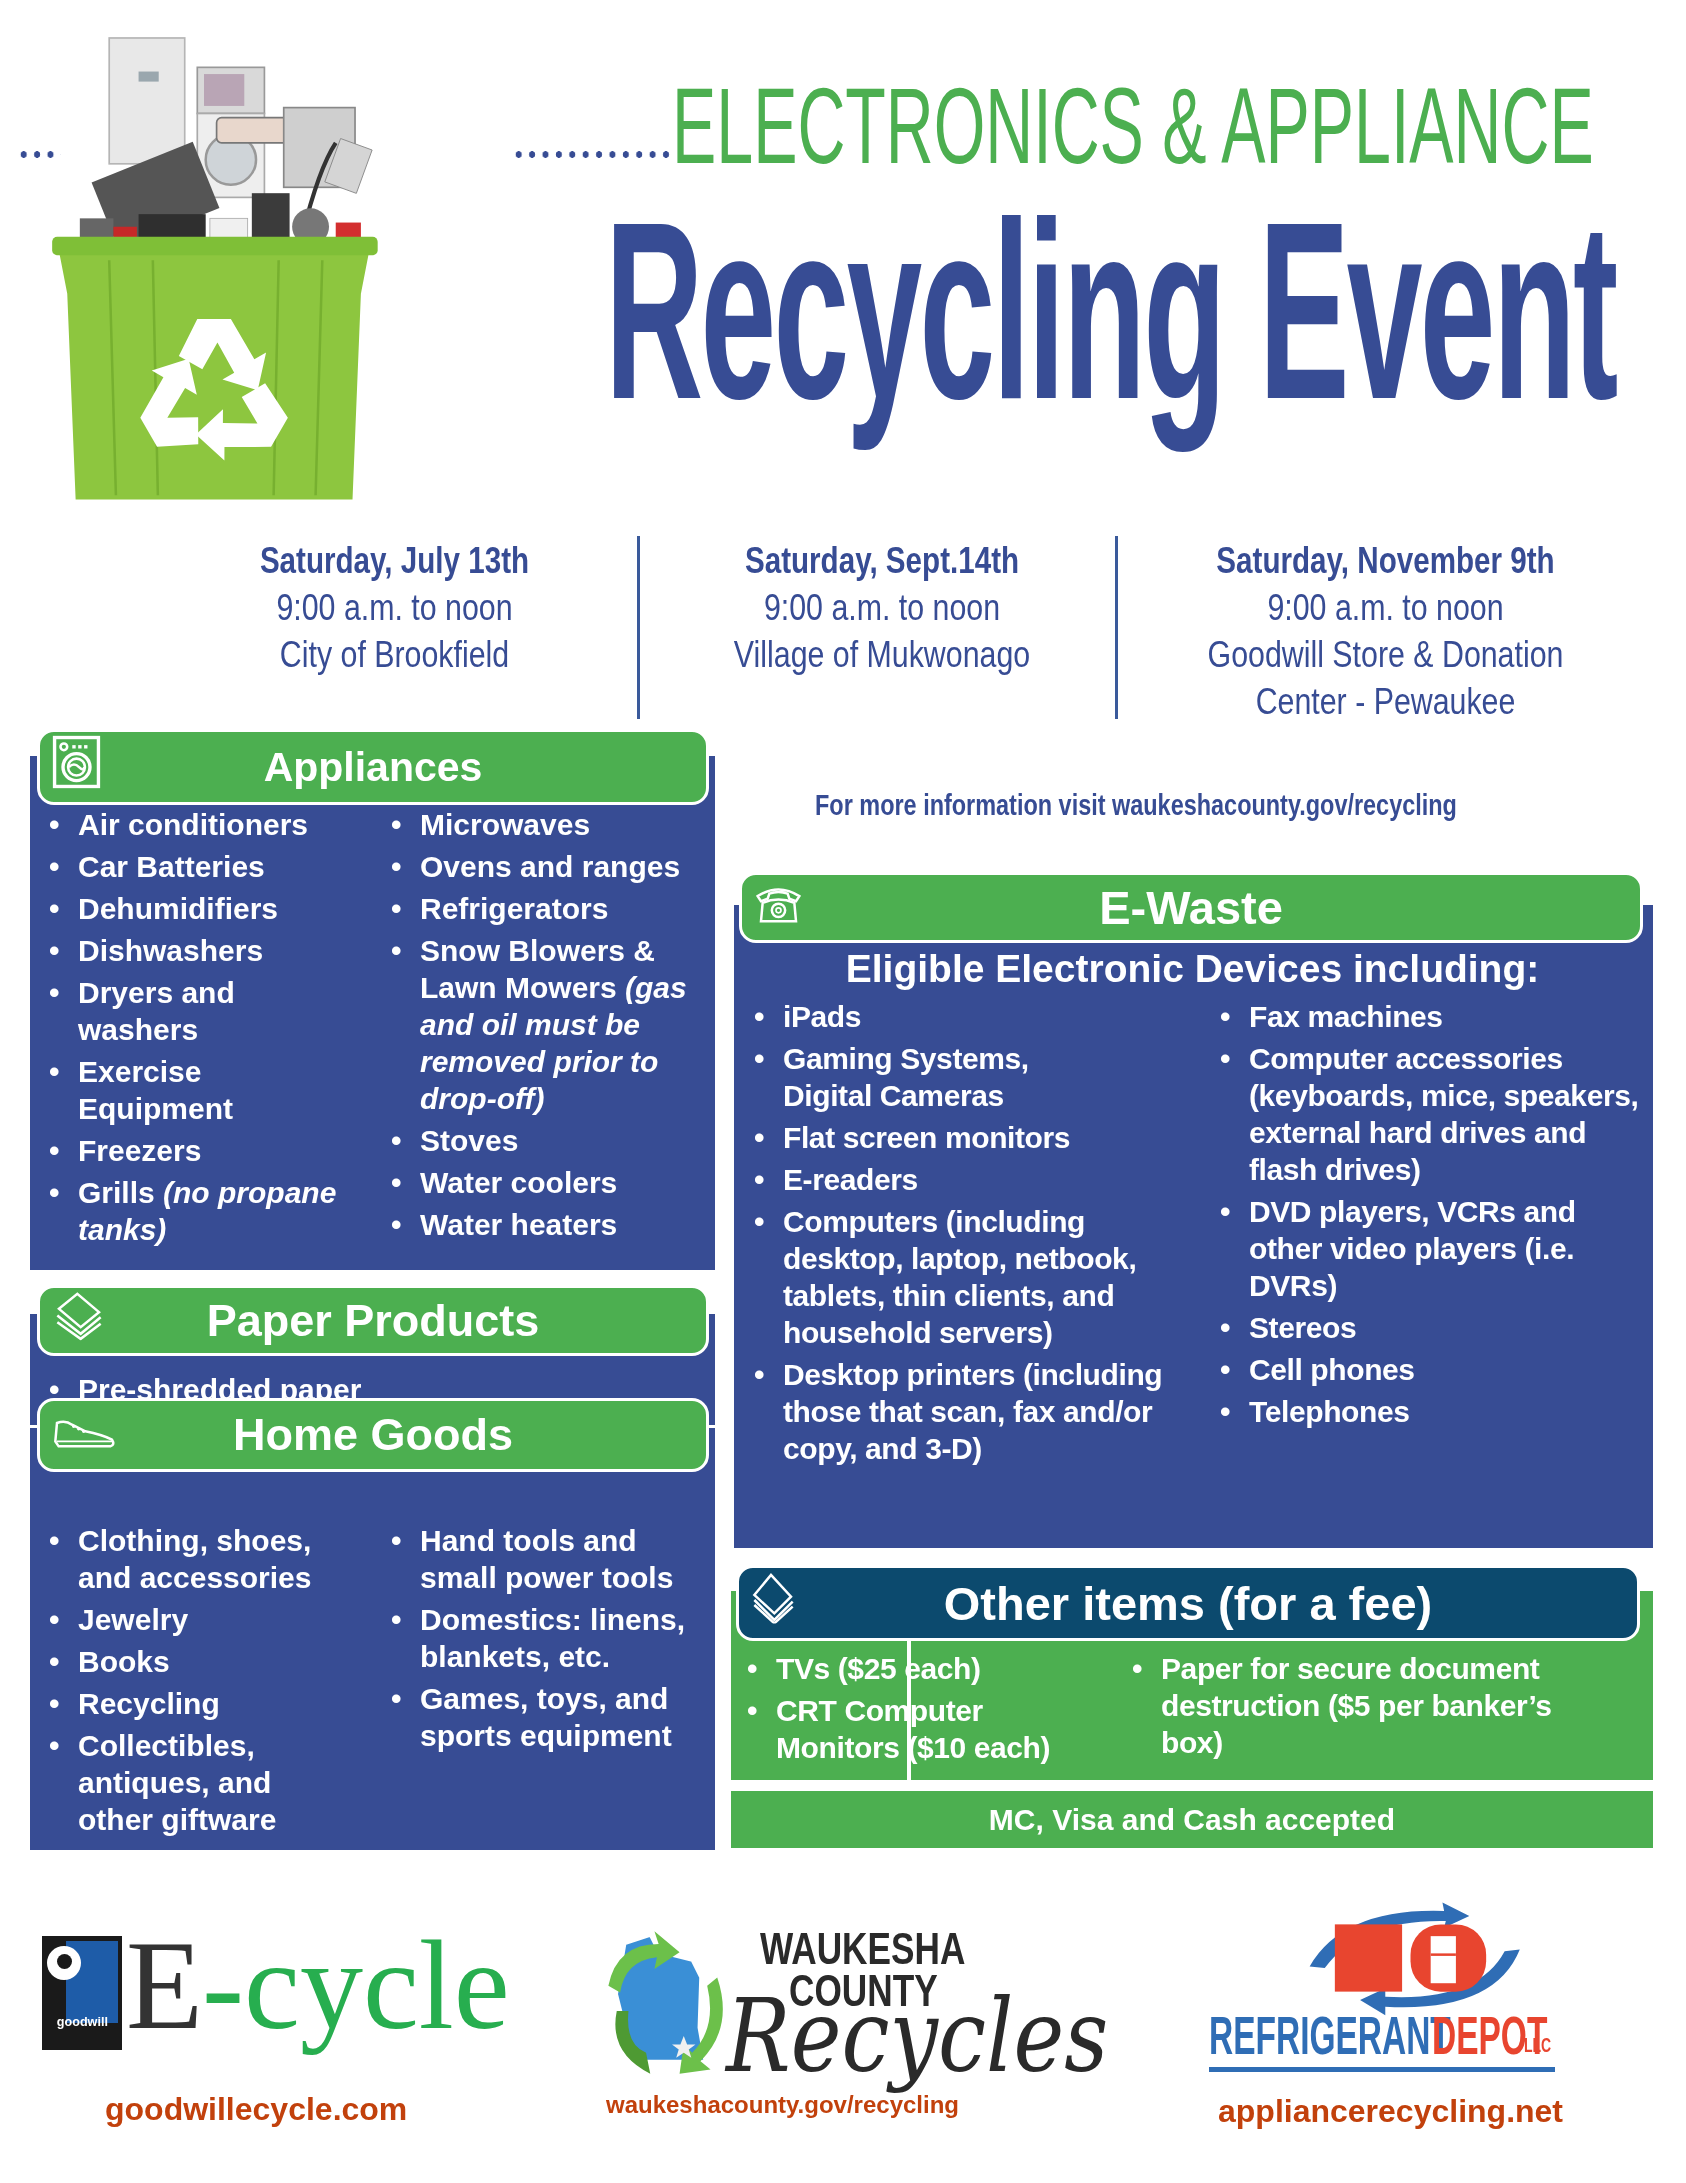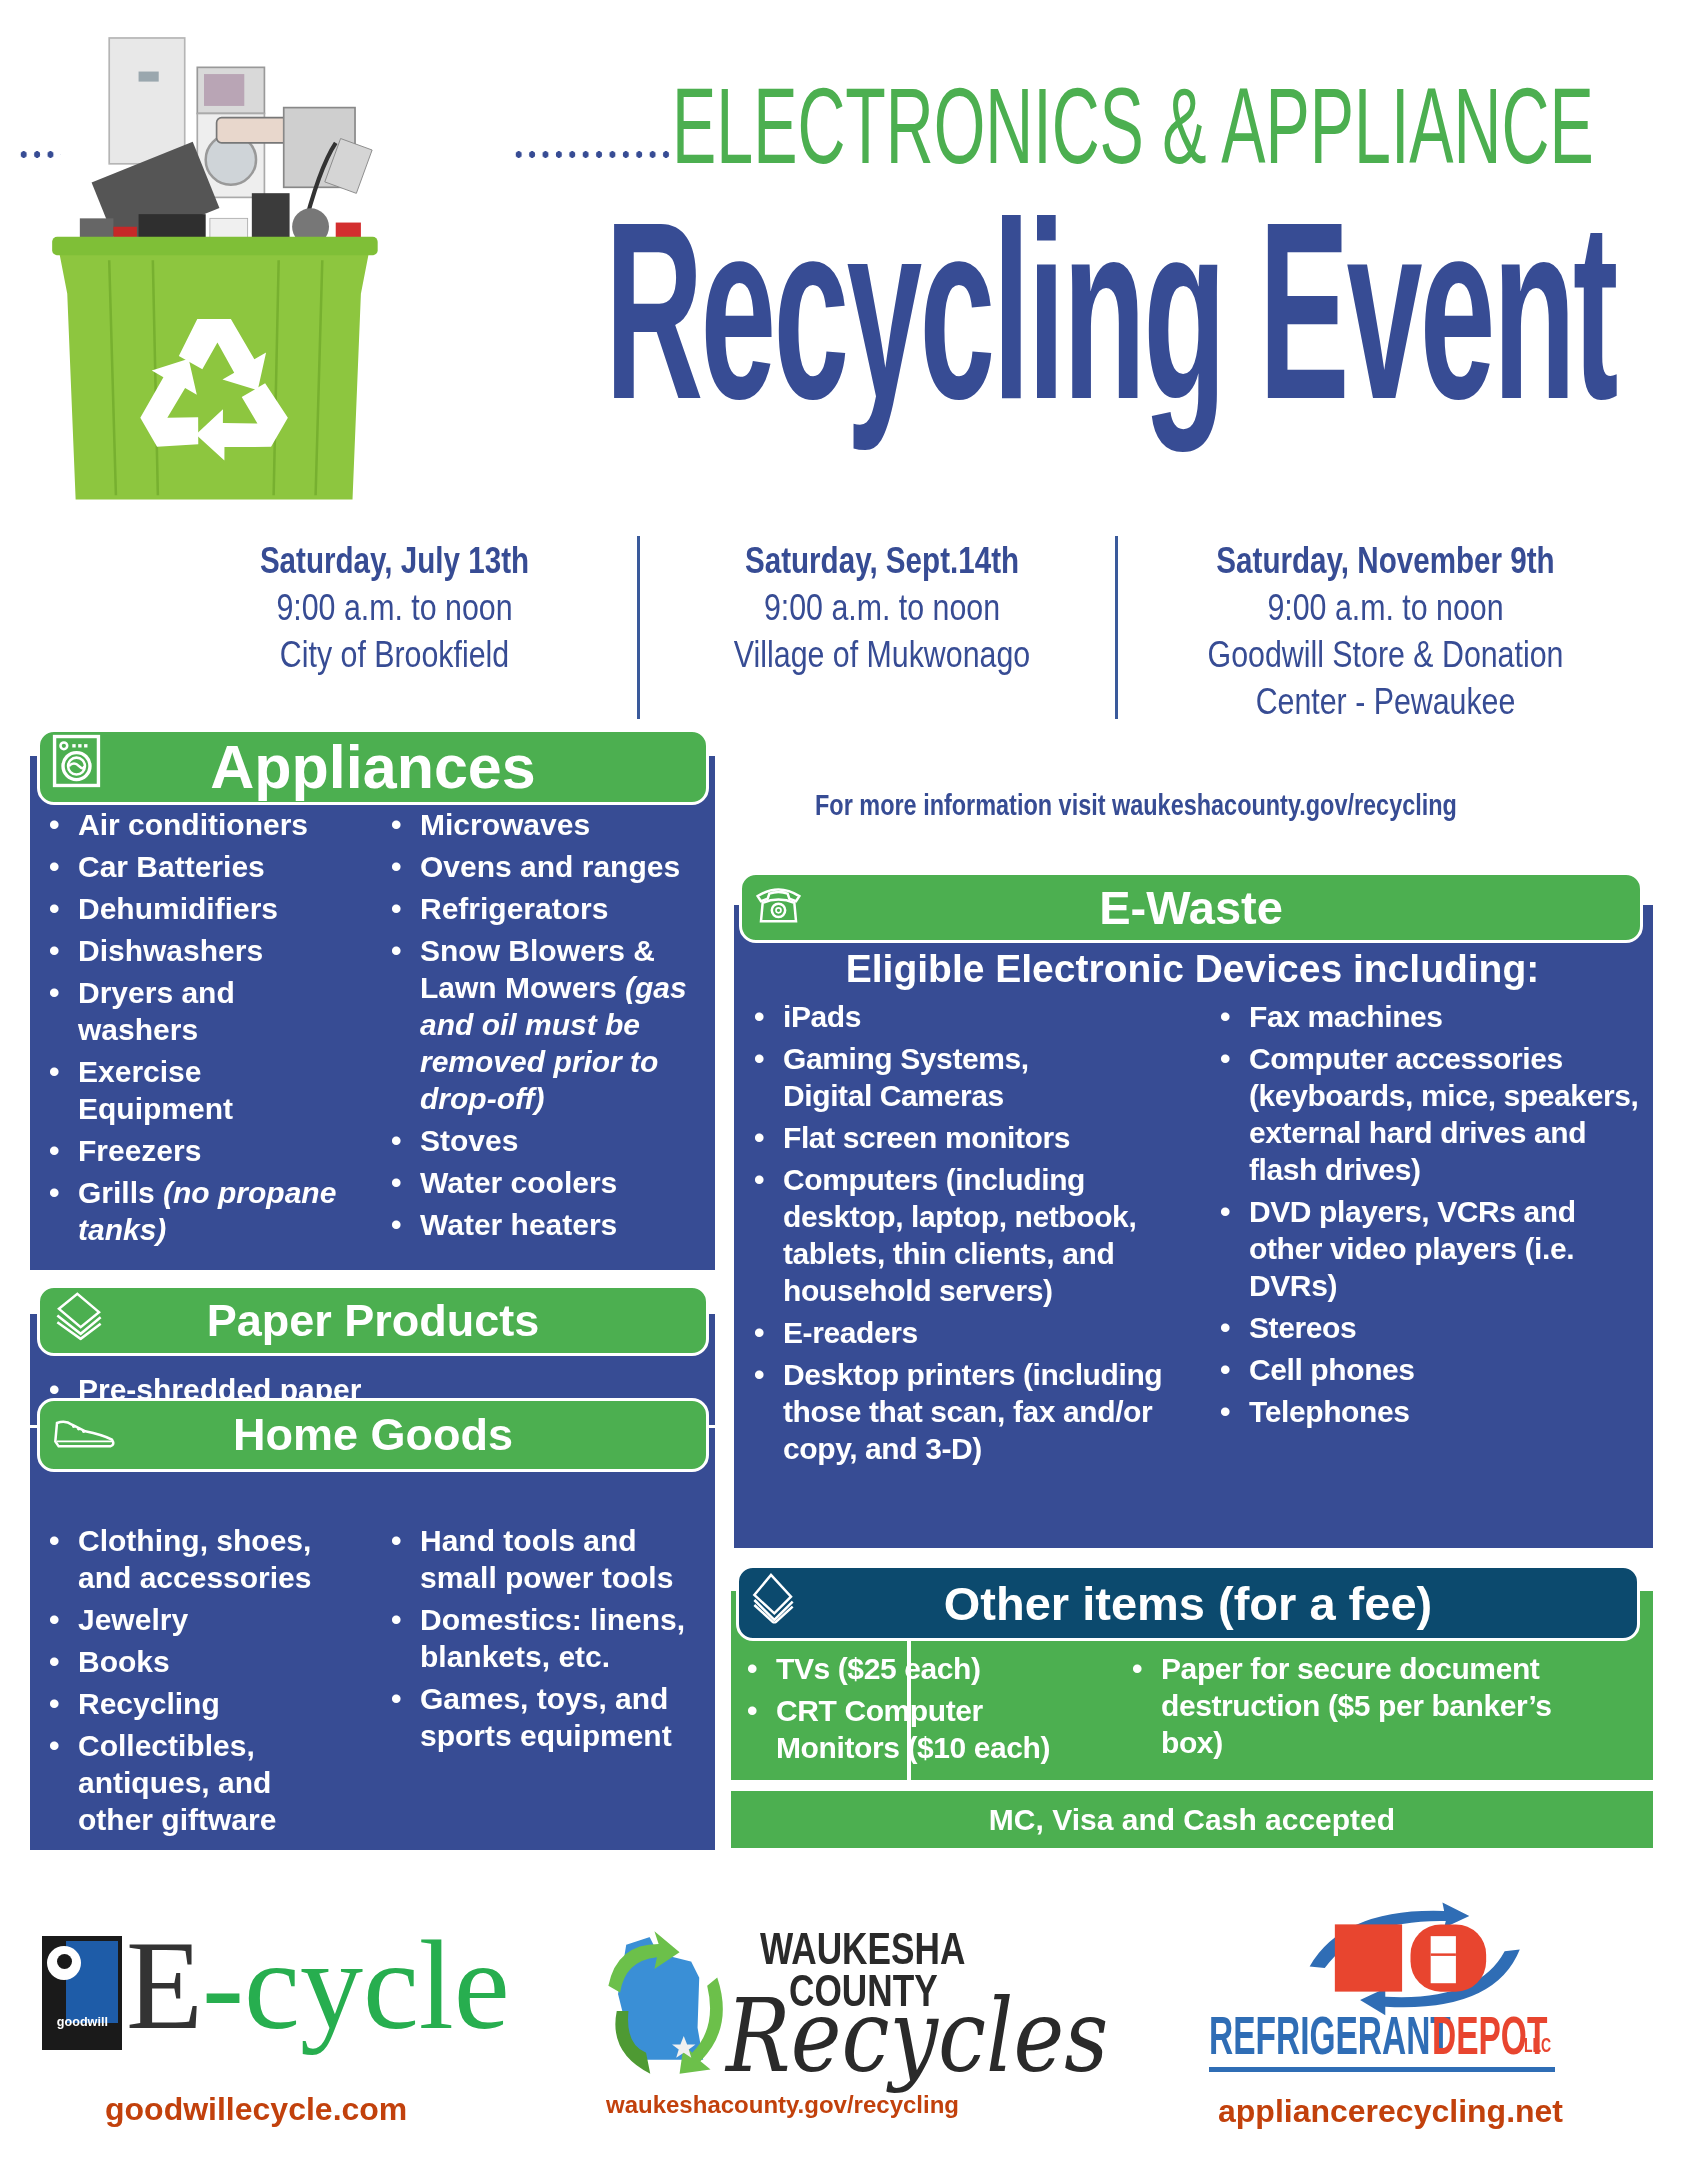--- a/index.html
+++ b/index.html
@@ -91,21 +91,21 @@
 </div>
 <div class="abs vdiv" style="left:1115px; top:536px; height:183px;"></div>
 <div class="abs date-col" style="left:1142px; width:487px;">
   <div class="day">Saturday, November 9th</div>
   <div class="line">9:00 a.m. to noon</div>
   <div class="line">Goodwill Store &amp;  Donation</div>
   <div class="line">Center -  Pewaukee</div>
 </div>
 
 <div class="abs panel-blue" style="left:30px; top:756px; width:685px; height:514px;"></div>
-<div class="abs header-pill hdr-green" style="left:37px; top:729px; width:672px; height:76px; font-size:61px;">
+<div class="abs header-pill hdr-green" style="left:37px; top:729px; width:672px; height:76px; font-size:41px;">
   <span class="hdr-icon">
     <svg width="49" height="54" viewBox="0 0 58 64">
         <rect x="3" y="3" width="52" height="58" fill="none" stroke="#fff" stroke-width="4"></rect>
         <circle cx="14" cy="14" r="4" fill="none" stroke="#fff" stroke-width="3"></circle>
         <rect x="24" y="12" width="4" height="4" fill="#fff"></rect>
         <rect x="31" y="12" width="4" height="4" fill="#fff"></rect>
         <rect x="38" y="12" width="4" height="4" fill="#fff"></rect>
         <circle cx="29" cy="38" r="16" fill="none" stroke="#fff" stroke-width="4"></circle>
         <circle cx="29" cy="38" r="10" fill="none" stroke="#fff" stroke-width="3"></circle>
         <path d="M20 38 Q26 32 32 38 T38 38" fill="none" stroke="#fff" stroke-width="3"></path>
@@ -186,22 +186,22 @@
         <circle cx="29" cy="31" r="3" fill="none" stroke="#fff" stroke-width="2"></circle>
       </svg>
   </span>
   <span>E-Waste</span>
 </div>
 <div class="abs" style="left:739px; top:945px; width:907px; text-align:center; color:#fff; font-weight:bold; font-size:39px; line-height:47px;">Eligible Electronic Devices including:</div>
 <ul class="abs items ew" style="left:739px; top:998px; width:453px;">
   <li>iPads</li>
   <li style="width:302px;">Gaming Systems, Digital Cameras</li>
   <li>Flat screen monitors</li>
+  <li>E-readers</li>
   <li style="width:420px;">Computers (including desktop, laptop, netbook, tablets, thin clients, and household servers)</li>
-  <li>E-readers</li>
   <li style="width:437px;">Desktop printers (including those that scan, fax and/or copy, and 3-D)</li>
 </ul>
 <ul class="abs items ew" style="left:1205px; top:998px; width:437px;">
   <li>Fax machines</li>
   <li style="width:403px;">Computer accessories (keyboards, mice, speakers, external hard drives and flash drives)</li>
   <li style="width:403px;">DVD players, VCRs and other video players (i.e. DVRs)</li>
   <li>Stereos</li>
   <li>Cell phones</li>
   <li>Telephones</li>
 </ul>

